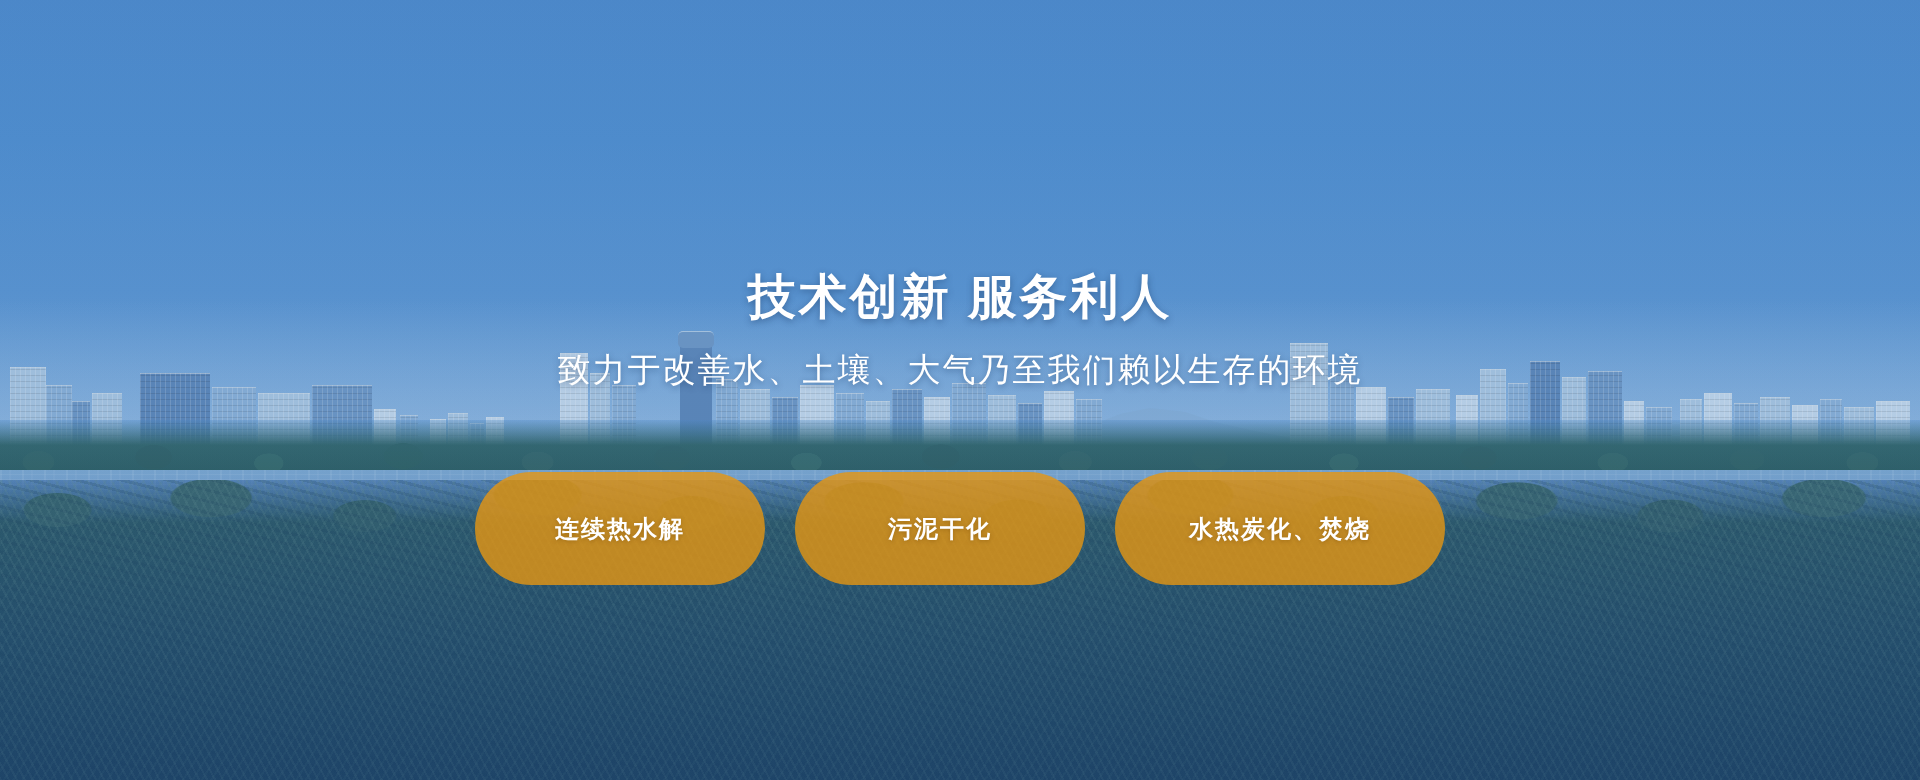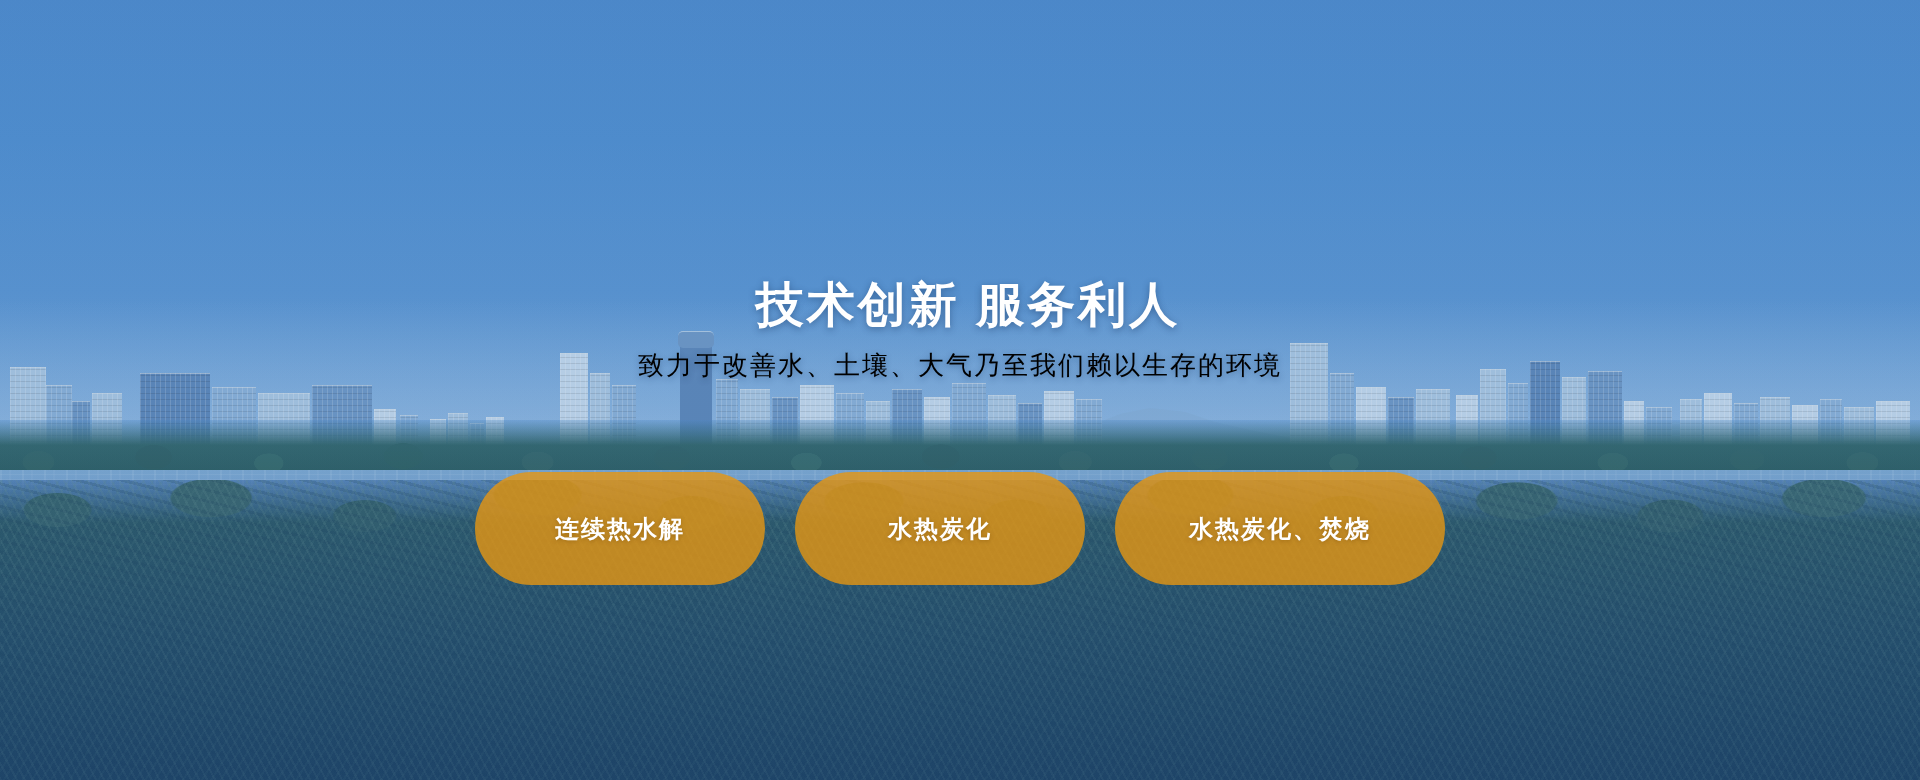--- a/index.html
+++ b/index.html
@@ -177,43 +177,43 @@
     position: absolute;
     left: 0; top: 0;
     width: 1920px;
     height: 780px;
     display: flex;
     flex-direction: column;
     align-items: center;
   }
 
   .hero-title {
-    margin: 8px;
+    margin: 0;
     position: absolute;
     top: 265px;
     left: 50%;
     transform: translateX(-50%);
     white-space: nowrap;
     font-size: 48px;
     font-weight: 700;
     color: #ffffff;
     letter-spacing: 3px;
     text-shadow: 0 2px 7px rgba(20,50,95,.45);
   }
 
   .hero-subtitle {
     margin: 0;
     position: absolute;
     top: 348px;
     left: 50%;
     transform: translateX(-50%);
     white-space: nowrap;
-    font-size: 26px;
+    font-size: 33px;
     font-weight: 400;
-    color: #000000;
+    color: #ffffff;
     letter-spacing: 2px;
     text-shadow: 0 2px 6px rgba(20,50,95,.45);
     font-family: Liberation Serif, serif;
   }
 
   
   .pill-row {
     position: absolute;
     top: 472px;
     left: 50%;
@@ -325,18 +325,18 @@
   <div class="photo-tint"></div>
 
   <div class="content">
 
     <h1 class="hero-title">技术创新  服务利人</h1>
 
     <p class="hero-subtitle">致力于改善水、土壤、大气乃至我们赖以生存的环境</p>
 
     <div class="pill-row">
       <button class="pill">连续热水解</button>
-      <button class="pill">水热炭化</button>
+      <button class="pill">污泥干化</button>
       <button class="pill">水热炭化、焚烧</button>
     </div>
 
   </div>
 </div>
 
 </body></html>

